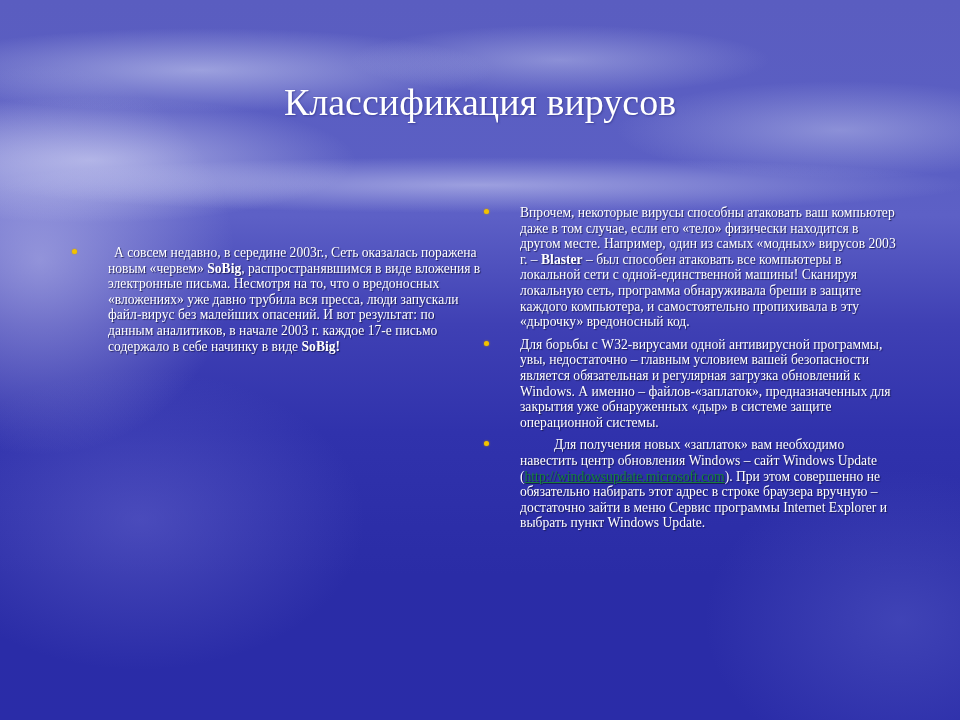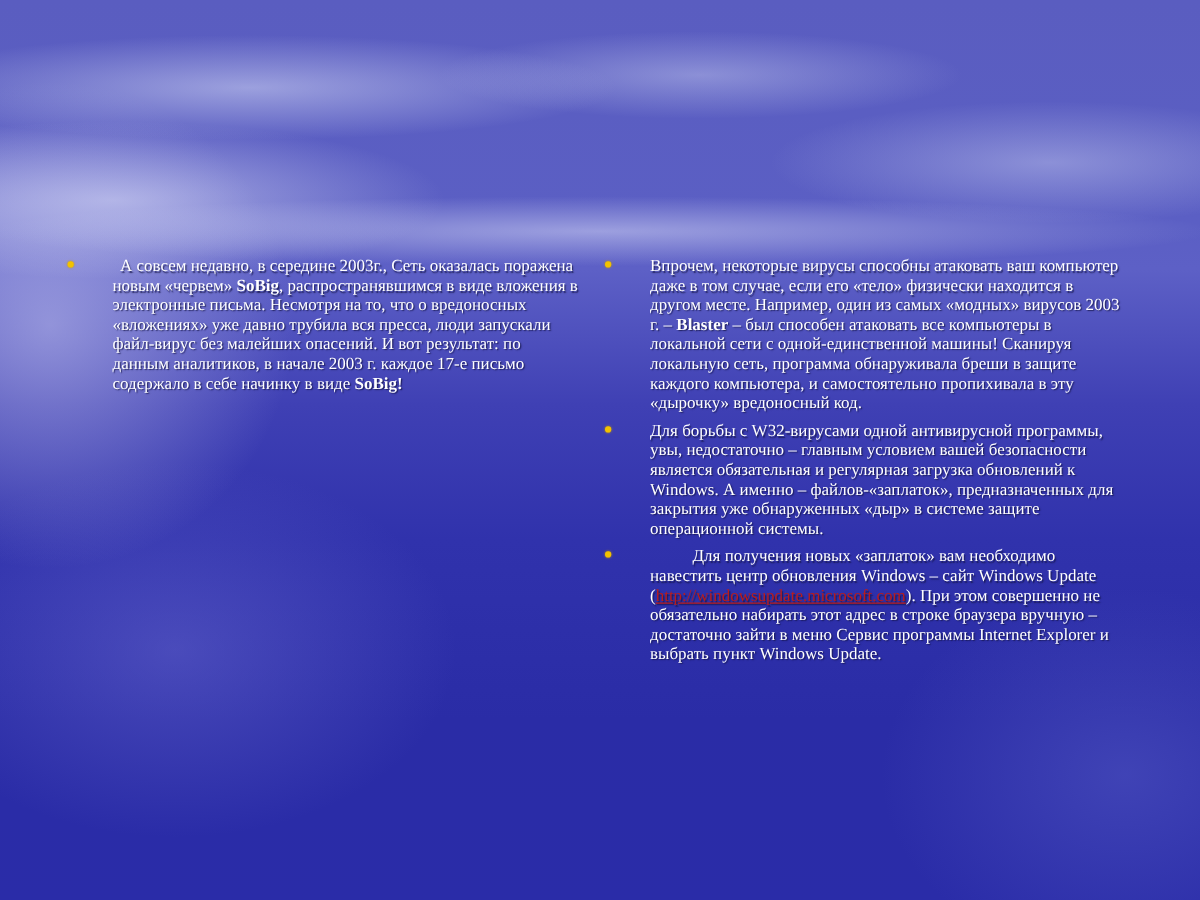--- a/index.html
+++ b/index.html
@@ -17,42 +17,43 @@
         radial-gradient(ellipse 260px 200px at 900px 620px, rgba(90,95,200,0.45), rgba(90,95,200,0) 75%),
         linear-gradient(to bottom, #5a5dc0 0%, #5b5fc4 25%, #5d60c6 30%, #3f40b4 45%, #3032ac 60%, #2a2ca6 80%, #2a2ca8 100%);
     }
     .slide { position: absolute; inset: 0; }
     .title {
       position: absolute; left: 0; top: 80px; width: 960px; text-align: center;
       color: #ffffff; font-size: 38px; font-weight: normal; margin: 0;
       text-shadow: 1px 1px 2px rgba(40,40,120,0.5);
     }
     .col { position: absolute; top: 205px; }
-    .col-left { left: 54px; width: 410px; }
+    .col-left { left: 72px; width: 410px; margin-top: 40px; }
     .col-right { left: 484px; width: 412px; }
     ul { list-style: none; margin: 0; padding: 0; }
     li {
       position: relative; padding-left: 36px; color: #ffffff;
       font-size: 13.6px; line-height: 15.6px; margin-bottom: 7px;
       text-shadow: 1px 1px 1px rgba(20,20,70,0.8);
     }
     .bullet {
       position: absolute; left: 0; top: 4px; width: 5px; height: 5px;
       border-radius: 50%; background: #f2c200;
       box-shadow: 0 0 2px #c99a00;
     }
     b { font-weight: bold; }
-    .link { color: #b91c1c; text-decoration: underline; }
+    .link { color: #15803d; text-decoration: underline; }
     .indent { display: inline-block; width: 34px; }
     .lead { display: inline-block; width: 6px; }
   </style>
 </head>
 <body>
 
 <div class="slide">
+  <h1 class="title">Классификация вирусов</h1>
 
   <div class="col col-left">
     <ul>
       <li>
         <span class="bullet"></span>
         <span class="lead"></span><span>А совсем недавно, в середине 2003г., Сеть оказалась поражена новым «червем» </span><b>SoBig</b><span>, распространявшимся  в виде вложения в электронные письма. Несмотря на то, что о вредоносных «вложениях» уже давно трубила вся пресса, люди запускали файл-вирус без малейших  опасений. И вот результат:  по данным аналитиков, в начале 2003 г. каждое  17-е письмо содержало в себе начинку в виде </span><b>SoBig!</b>
       </li>
     </ul>
   </div>
 

